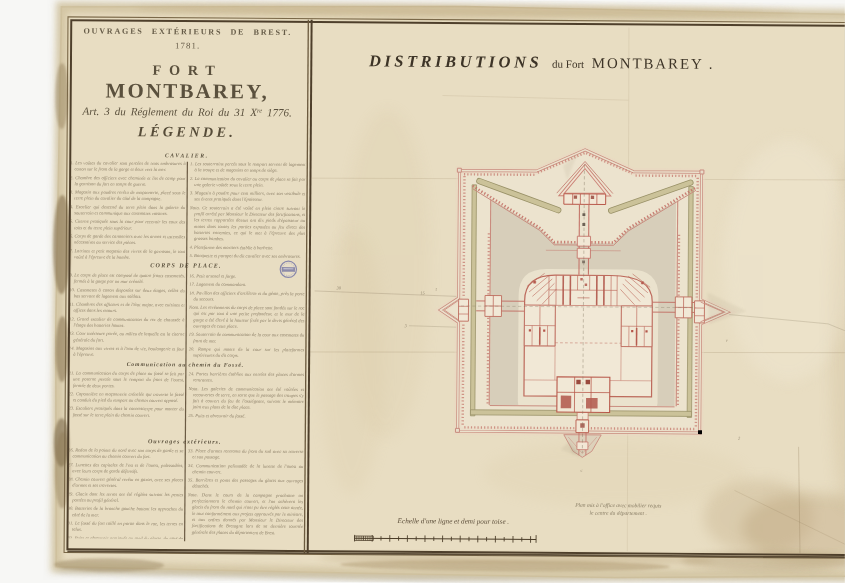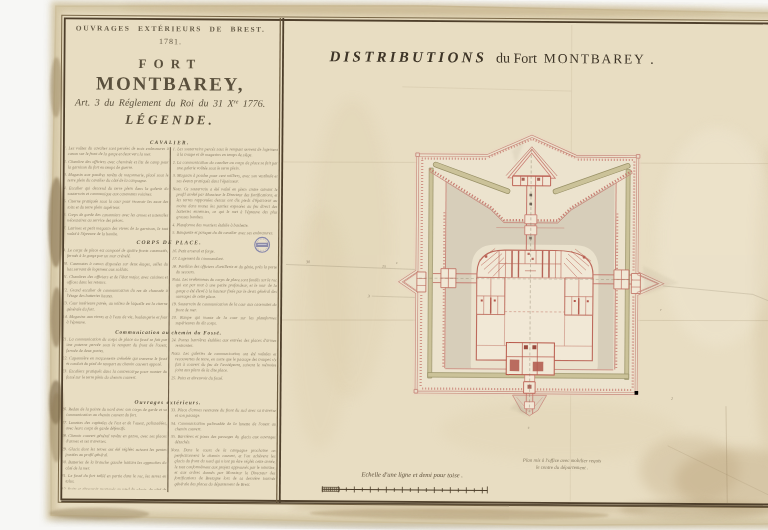--- a/index.html
+++ b/index.html
@@ -460,21 +460,21 @@
 
 <div class="hw abs" style="left:131px;top:409px;width:210px;height:166px;">
 <p>33. Place d'armes rentrante du front du sud avec sa traverse et son passage.</p>
 <p>34. Communication palissadée de la lunette de l'ouest au chemin couvert.</p>
 <p>35. Barrières et ponts des passages du glacis aux ouvrages détachés.</p>
 <p>Nota. Dans le cours de la campagne prochaine on perfectionnera le chemin couvert, et l'on achèvera les glacis du front du nord qui n'ont pu être réglés cette année, le tout conformément aux projets approuvés par le ministre, et aux ordres donnés par Monsieur le Directeur des fortifications de Bretagne lors de sa dernière tournée générale des places du département de Brest.</p>
 </div>
 
 <div class="abs" style="left:246px;top:48px;width:408px;text-align:center;color:#2f261a;opacity:0.92;white-space:nowrap;">
 <span style="font-size:15px;font-style:italic;font-weight:bold;letter-spacing:3.2px;">DISTRIBUTIONS</span>
-<span style="font-size:14px;margin:0 3px 0 5px;">du Fort</span>
+<span style="font-size:10px;margin:0 3px 0 5px;">du Fort</span>
 <span style="font-size:13.5px;letter-spacing:1.8px;font-weight:normal;">MONTBAREY .</span>
 </div>
 
 <div class="abs" style="left:322px;top:471px;width:200px;font-size:6.5px;font-style:italic;color:#5a4c38;">Echelle d'une ligne et demi pour toise .</div>
 
 <div class="abs" style="left:465px;top:457px;width:115px;font-size:5px;font-style:italic;color:rgba(100,88,66,0.75);text-align:center;line-height:6.5px;">Plan mis à l'office avec mobilier requis<br>le centre du département .</div>
 
 </div>
   </div>
 

